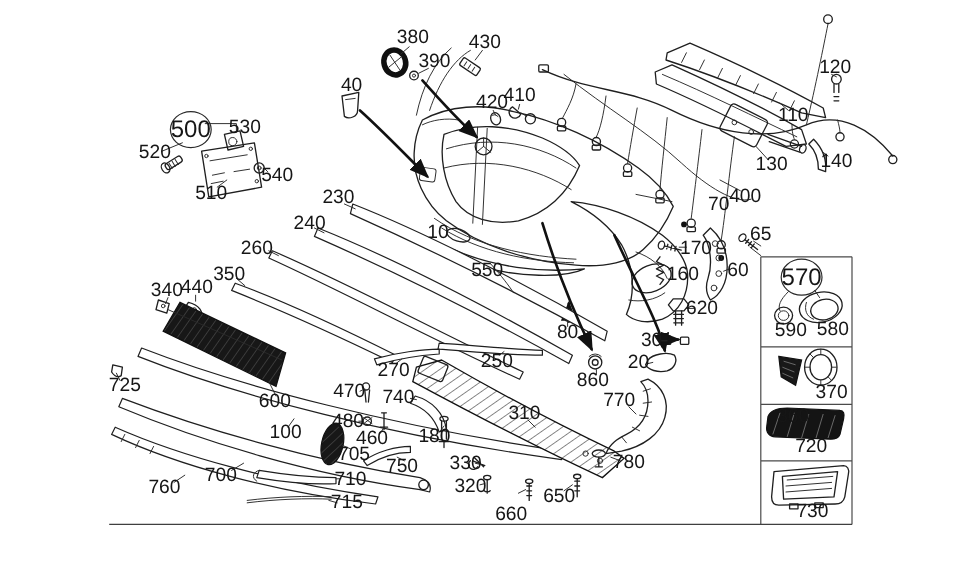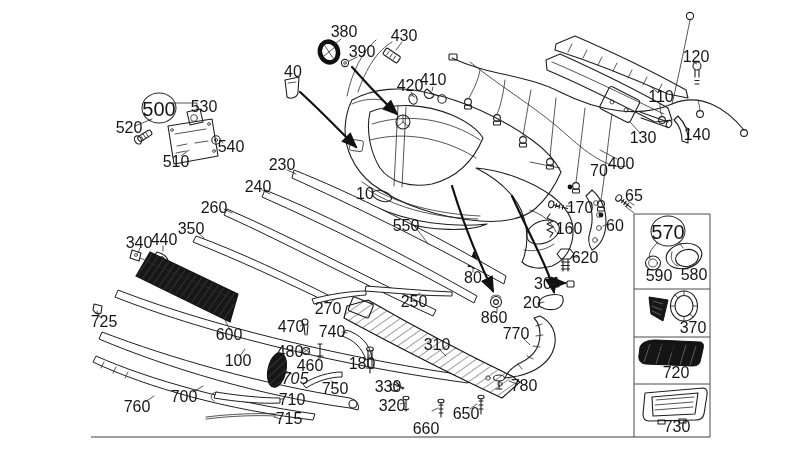--- a/index.html
+++ b/index.html
@@ -380,21 +380,21 @@
       <div class="part-label" style="left: 473px; top: 278px;">80</div>
       <div class="part-label" style="left: 414px; top: 302px;">250</div>
       <div class="part-label" style="left: 328px; top: 309px;">270</div>
       <div class="part-label" style="left: 104px; top: 322px;">725</div>
       <div class="part-label" style="left: 229px; top: 335px;">600</div>
       <div class="part-label" style="left: 238px; top: 361px;">100</div>
       <div class="part-label" style="left: 291px; top: 327px;">470</div>
       <div class="part-label" style="left: 332px; top: 332px;">740</div>
       <div class="part-label" style="left: 290px; top: 352px;">480</div>
       <div class="part-label" style="left: 310px; top: 366px;">460</div>
-      <div class="part-label" style="left: 295px; top: 379px; font-style: italic;">705</div>
+      <div class="part-label" style="left: 295px; top: 379px;">705</div>
       <div class="part-label" style="left: 335px; top: 389px;">750</div>
       <div class="part-label" style="left: 362px; top: 364px;">180</div>
       <div class="part-label" style="left: 437px; top: 345px;">310</div>
       <div class="part-label" style="left: 516px; top: 334px;">770</div>
       <div class="part-label" style="left: 184px; top: 397px;">700</div>
       <div class="part-label" style="left: 137px; top: 407px;">760</div>
       <div class="part-label" style="left: 292px; top: 400px;">710</div>
       <div class="part-label" style="left: 289px; top: 419px;">715</div>
       <div class="part-label" style="left: 388px; top: 387px;">330</div>
       <div class="part-label" style="left: 392px; top: 406px;">320</div>

